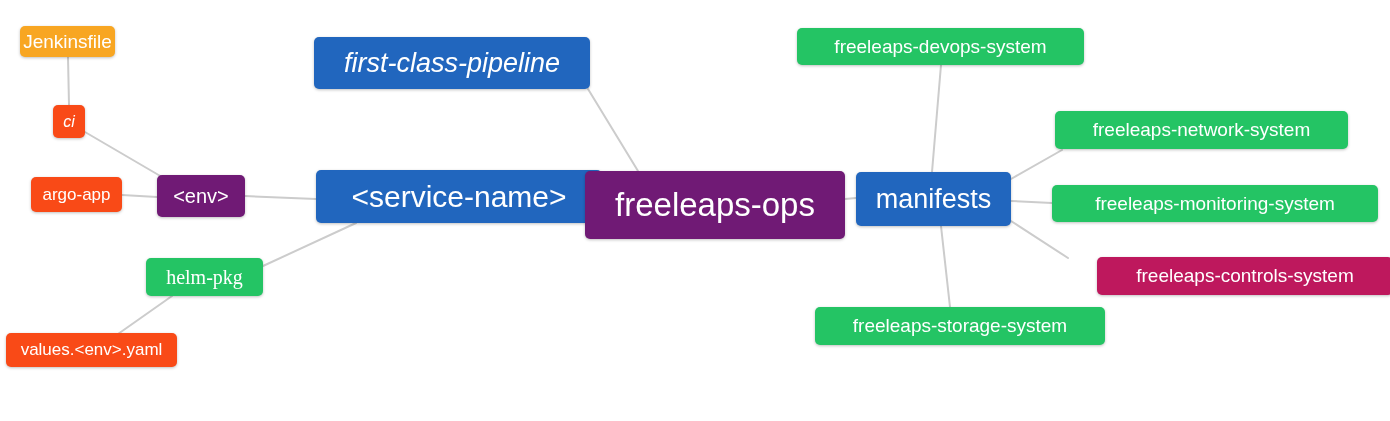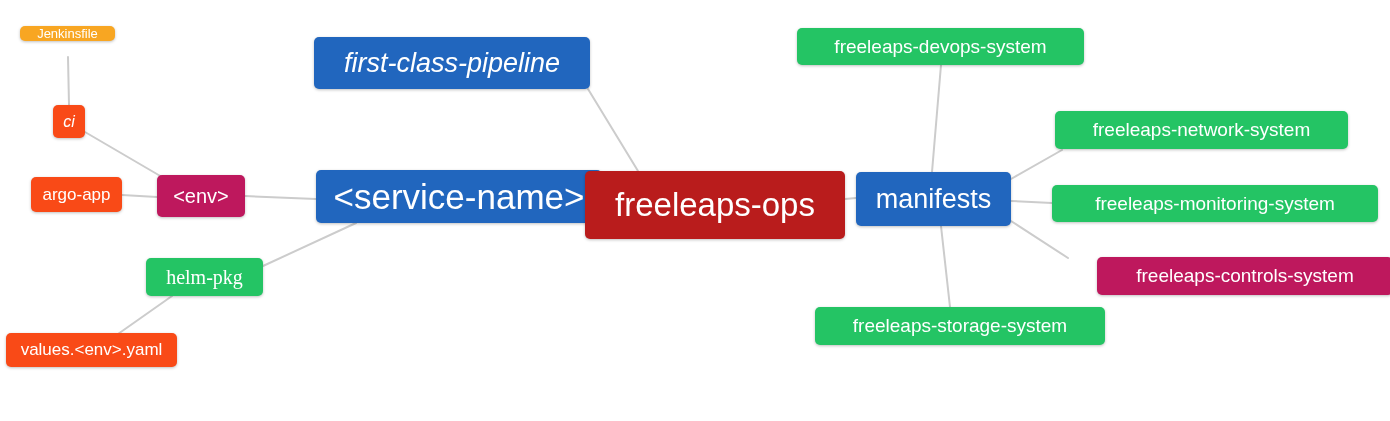--- a/index.html
+++ b/index.html
@@ -30,28 +30,28 @@
     justify-content: center;
     color: #ffffff;
     border-radius: 5px;
     box-shadow: 0 1px 3px rgba(0,0,0,0.25);
     white-space: nowrap;
     box-sizing: border-box;
     cursor: pointer;
     padding: 0 6px;
   }
   
-  .n-jenkinsfile { left: 20px;  top: 26px;  width: 95px;  height: 15px; font-size: 13px; }
+  .n-jenkinsfile { left: 20px;  top: 26px;  width: 95px;  height: 31px; font-size: 19px; }
   .n-ci          { left: 53px;  top: 105px; width: 32px;  height: 33px; font-size: 16px; font-style: italic; }
   .n-argo-app    { left: 31px;  top: 177px; width: 91px;  height: 35px; font-size: 17px; }
   .n-env         { left: 157px; top: 175px; width: 88px;  height: 42px; font-size: 20px; }
   .n-helm-pkg    { left: 146px; top: 258px; width: 117px; height: 38px; font-size: 20px; }
   .n-values      { left: 6px;   top: 333px; width: 171px; height: 34px; font-size: 17px; }
   .n-fcp         { left: 314px; top: 37px;  width: 276px; height: 52px; font-size: 27px; }
-  .n-service     { left: 316px; top: 170px; width: 286px; height: 53px; font-size: 35px; }
+  .n-service     { left: 316px; top: 170px; width: 286px; height: 53px; font-size: 30px; }
   .n-ops         { left: 585px; top: 171px; width: 260px; height: 68px; font-size: 33px; }
   .n-manifests   { left: 856px; top: 172px; width: 155px; height: 54px; font-size: 27px; }
   .n-devops      { left: 797px; top: 28px;  width: 287px; height: 37px; font-size: 19px; }
   .n-network     { left: 1055px; top: 111px; width: 293px; height: 38px; font-size: 19px; }
   .n-monitoring  { left: 1052px; top: 185px; width: 326px; height: 37px; font-size: 19px; }
   .n-controls    { left: 1060px; top: 257px; width: 296px; height: 38px; font-size: 19px; }
   .n-storage     { left: 815px;  top: 307px; width: 290px; height: 38px; font-size: 19px; }
 </style>
 </head>
 <body>
@@ -71,26 +71,26 @@
     <line x1="941" y1="65" x2="932" y2="172"></line>
     <line x1="1011" y1="179" x2="1062" y2="150"></line>
     <line x1="1011" y1="201" x2="1052" y2="203"></line>
     <line x1="1011" y1="221" x2="1068" y2="258"></line>
     <line x1="941" y1="226" x2="950" y2="307"></line>
   </svg>
 
   <div class="node n-jenkinsfile" style="background: rgb(248, 166, 34);">Jenkinsfile</div>
   <div class="node n-ci" style="background: rgb(249, 74, 23);">ci</div>
   <div class="node n-argo-app" style="background: rgb(249, 74, 23);">argo-app</div>
-  <div class="node n-env" style="background: #be185d;">&lt;env&gt;</div>
+  <div class="node n-env" style="background: #701a75;">&lt;env&gt;</div>
   <div class="node n-helm-pkg" style="background: rgb(36, 196, 100); font-family: Liberation Serif, serif;">helm-pkg</div>
   <div class="node n-values" style="background: rgb(249, 74, 23);">values.&lt;env&gt;.yaml</div>
   <div class="node n-fcp" style="background: rgb(33, 102, 190); font-style: italic;">first-class-pipeline</div>
   <div class="node n-service" style="background: rgb(33, 102, 190);">&lt;service-name&gt;</div>
-  <div class="node n-ops" style="background: #b91c1c;">freeleaps-ops</div>
+  <div class="node n-ops" style="background: #701a75;">freeleaps-ops</div>
   <div class="node n-manifests" style="background: rgb(33, 102, 190);">manifests</div>
   <div class="node n-devops" style="background: rgb(36, 196, 100);">freeleaps-devops-system</div>
   <div class="node n-network" style="background: rgb(36, 196, 100);">freeleaps-network-system</div>
   <div class="node n-monitoring" style="background: rgb(36, 196, 100);">freeleaps-monitoring-system</div>
   <div class="node n-controls" style="background: #be185d; margin-left: 37px;">freeleaps-controls-system</div>
   <div class="node n-storage" style="background: rgb(36, 196, 100);">freeleaps-storage-system</div>
 
 </div>
 
 </body></html>

